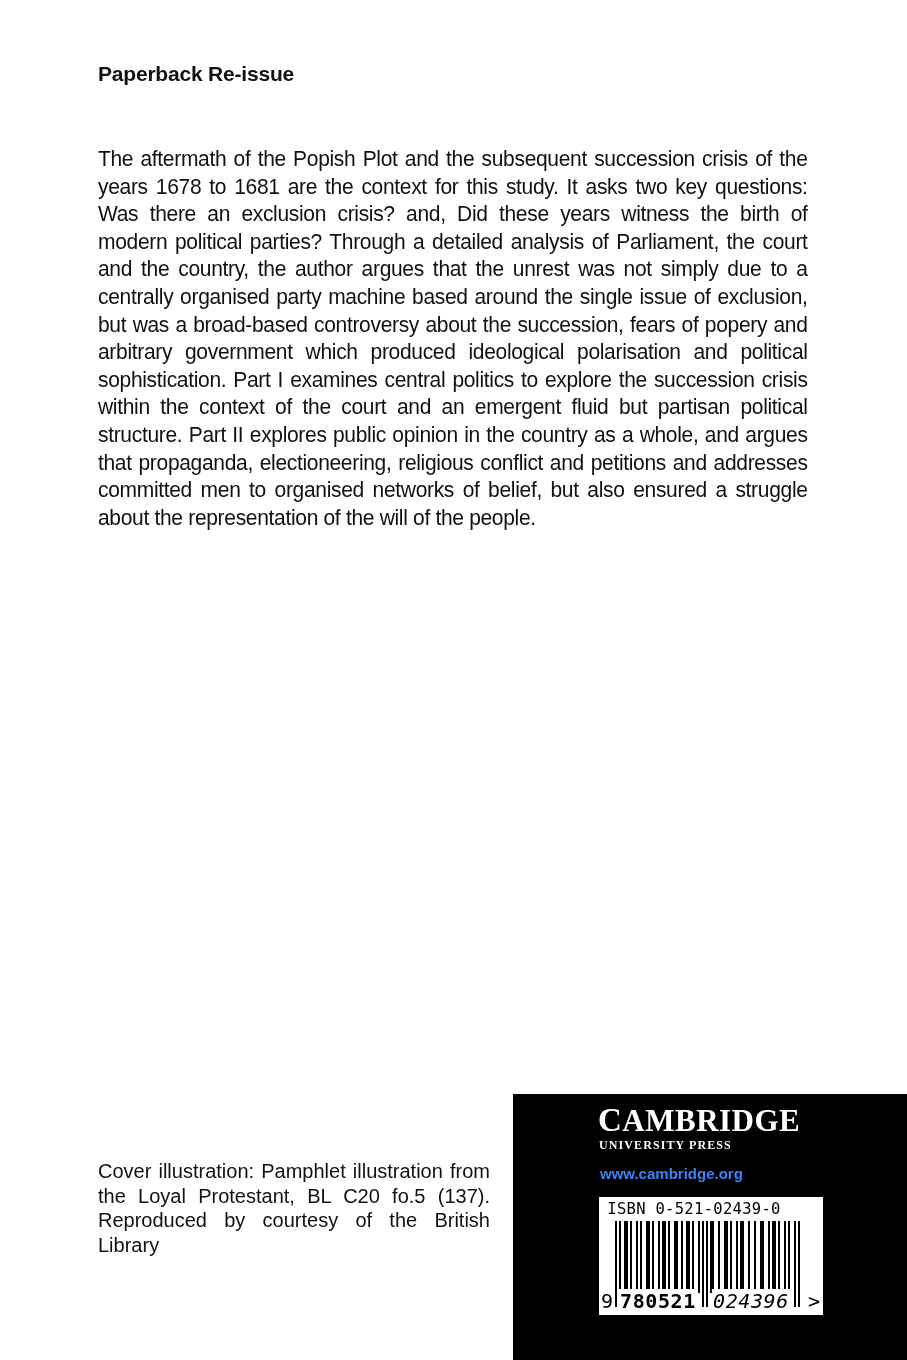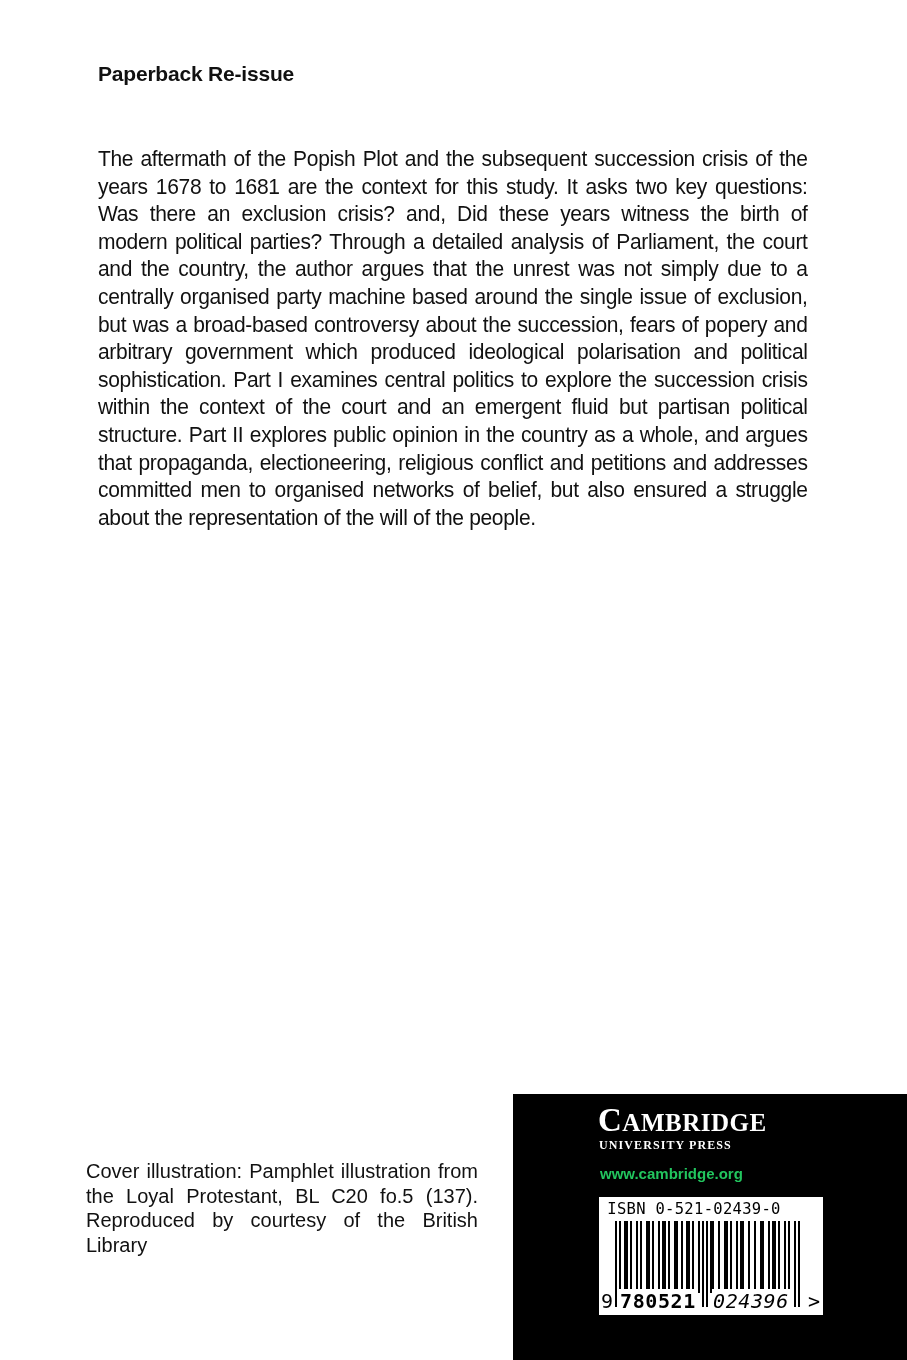--- a/index.html
+++ b/index.html
@@ -35,21 +35,21 @@
       text-align: justify;
       text-align-last: left;
       margin: 0;
       letter-spacing: -0.35px;
       transform: scaleX(0.93);
       transform-origin: left top;
       width: 763px;
     }
     .credits {
       position: absolute;
-      left: 86px;
+      left: 98px;
       top: 1159px;
       width: 392px;
       font-size: 20px;
       line-height: 24.6px;
       margin: 0;
     }
     .credit-illustration {
       text-align: justify;
       text-align-last: left;
       margin: 0 0 16px 0;
@@ -71,38 +71,38 @@
       top: 8px;
       color: #ffffff;
       font-family: "Liberation Serif", serif;
       font-size: 33px;
       font-weight: bold;
       letter-spacing: 0.5px;
       line-height: 36px;
       white-space: nowrap;
     }
     .press-name .small-caps {
-      font-size: 25px;
+      font-size: 31px;
     }
     .press-sub {
       position: absolute;
       left: 86px;
       top: 44px;
       color: #ffffff;
       font-family: "Liberation Serif", serif;
       font-size: 12px;
       font-weight: bold;
       letter-spacing: 1.1px;
       white-space: nowrap;
     }
     .press-url {
       position: absolute;
       left: 87px;
       top: 71px;
-      color: #22c55e;
+      color: #3b82f6;
       font-family: "Liberation Sans", sans-serif;
       font-size: 15px;
       font-weight: bold;
       white-space: nowrap;
     }
     .barcode-box {
       position: absolute;
       left: 86px;
       top: 103px;
       width: 224px;

